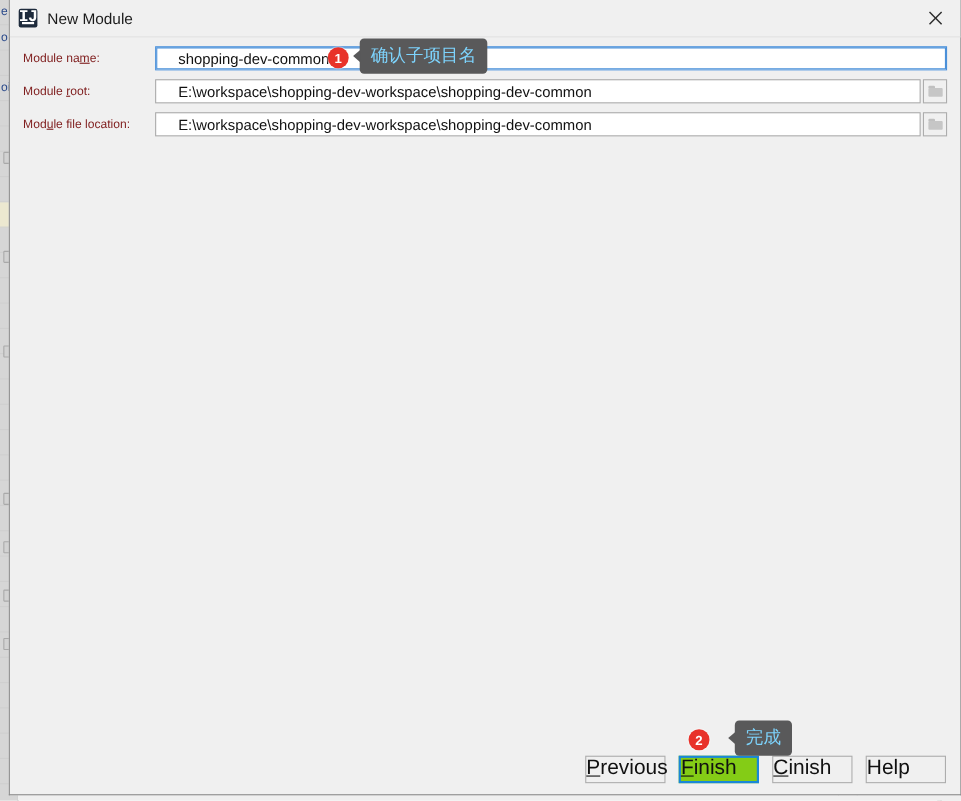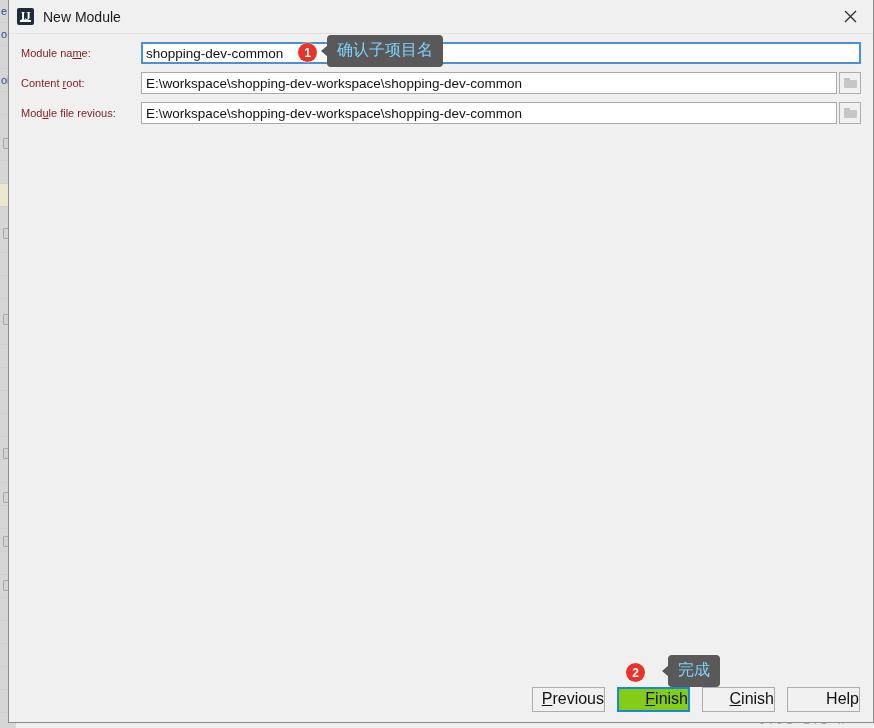--- a/index.html
+++ b/index.html
@@ -113,23 +113,23 @@
     background: #1e2b3c;
     border-radius: 2px;
     display: flex;
     align-items: center;
     justify-content: center;
     flex: none;
     position: relative;
   }
   .ij-logo .ij-text {
     color: #ffffff;
-    font-size: 12px;
+    font-size: 15px;
     font-weight: bold;
-    font-family: Liberation Serif, serif;
+    font-family: Liberation Mono, monospace;
     line-height: 1;
     letter-spacing: -0.5px;
     margin-top: -2px;
   }
   .ij-logo .ij-bar {
     position: absolute;
     bottom: 3px; left: 3px; right: 3px;
     height: 2px;
     background: #ffffff;
   }
@@ -177,21 +177,21 @@
     height: 22px;
   }
   .text-field {
     flex: 1;
     height: 22px;
     box-sizing: border-box;
     background: #ffffff;
     border: 1px solid #a9a9a9;
     font-size: 13.5px;
     color: #111111;
-    padding: 0 4px;
+    padding: 0 20px;
     line-height: 20px;
     font-family: "Liberation Sans", sans-serif;
     outline: none;
   }
   .text-field.focused {
     border: 1px solid #4a90d9;
     box-shadow: 0 0 0 1px #4a90d9 inset;
   }
   .browse-btn {
     width: 22px;
@@ -278,26 +278,26 @@
     padding-right: 13px;
     box-sizing: border-box;
   }
   .dlg-btn {
     width: 73px;
     height: 25px;
     margin-left: 12px;
     background: #f0f0f0;
     border: 1px solid #adadad;
     box-sizing: border-box;
-    font-size: 16px;
+    font-size: 19px;
     color: #111111;
     font-family: "Liberation Sans", sans-serif;
     display: flex;
     align-items: center;
-    justify-content: flex-end;
+    justify-content: flex-start;
     cursor: pointer;
     position: relative;
   }
   .dlg-btn u { text-decoration: underline; }
   .dlg-btn.focused {
     border: 2px solid #1a87d8;
     background: #84cc16;
   }
 </style>
 </head>
@@ -377,34 +377,34 @@
   <div class="form-area">
 
     <div class="form-row">
       <div class="form-label"><span>Module na</span><u>m</u><span>e:</span></div>
       <div class="field-wrap">
         <input class="text-field focused" type="text" value="shopping-dev-common" style="">
       </div>
     </div>
 
     <div class="form-row">
-      <div class="form-label"><span>Content </span><u>r</u><span>oot:</span></div>
+      <div class="form-label"><span>Module </span><u>r</u><span>oot:</span></div>
       <div class="field-wrap">
         <input class="text-field" type="text" value="E:\workspace\shopping-dev-workspace\shopping-dev-common" style="">
         <div class="browse-btn">
           <span class="folder-icon">
               <span class="tab"></span>
               <span class="body"></span>
             </span>
         </div>
       </div>
     </div>
 
     <div class="form-row">
-      <div class="form-label"><span>Mod</span><u>u</u><span>le file revious:</span></div>
+      <div class="form-label"><span>Mod</span><u>u</u><span>le file location:</span></div>
       <div class="field-wrap">
         <input class="text-field" type="text" value="E:\workspace\shopping-dev-workspace\shopping-dev-common" style="">
         <div class="browse-btn">
           <span class="folder-icon">
               <span class="tab"></span>
               <span class="body"></span>
             </span>
         </div>
       </div>
     </div>

